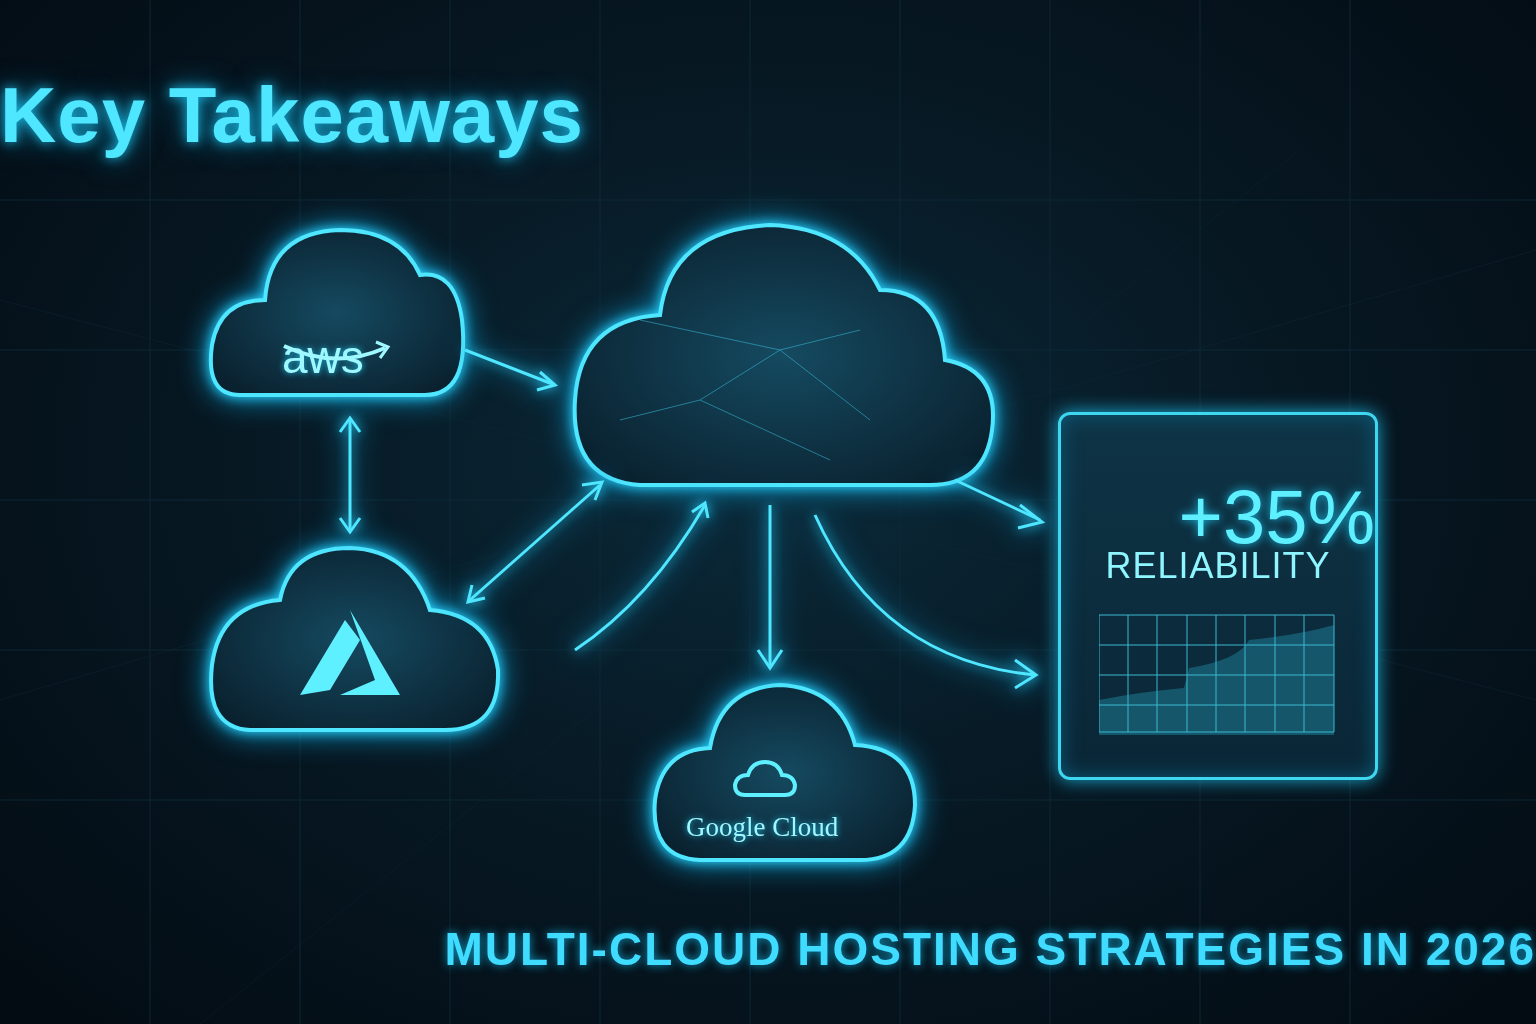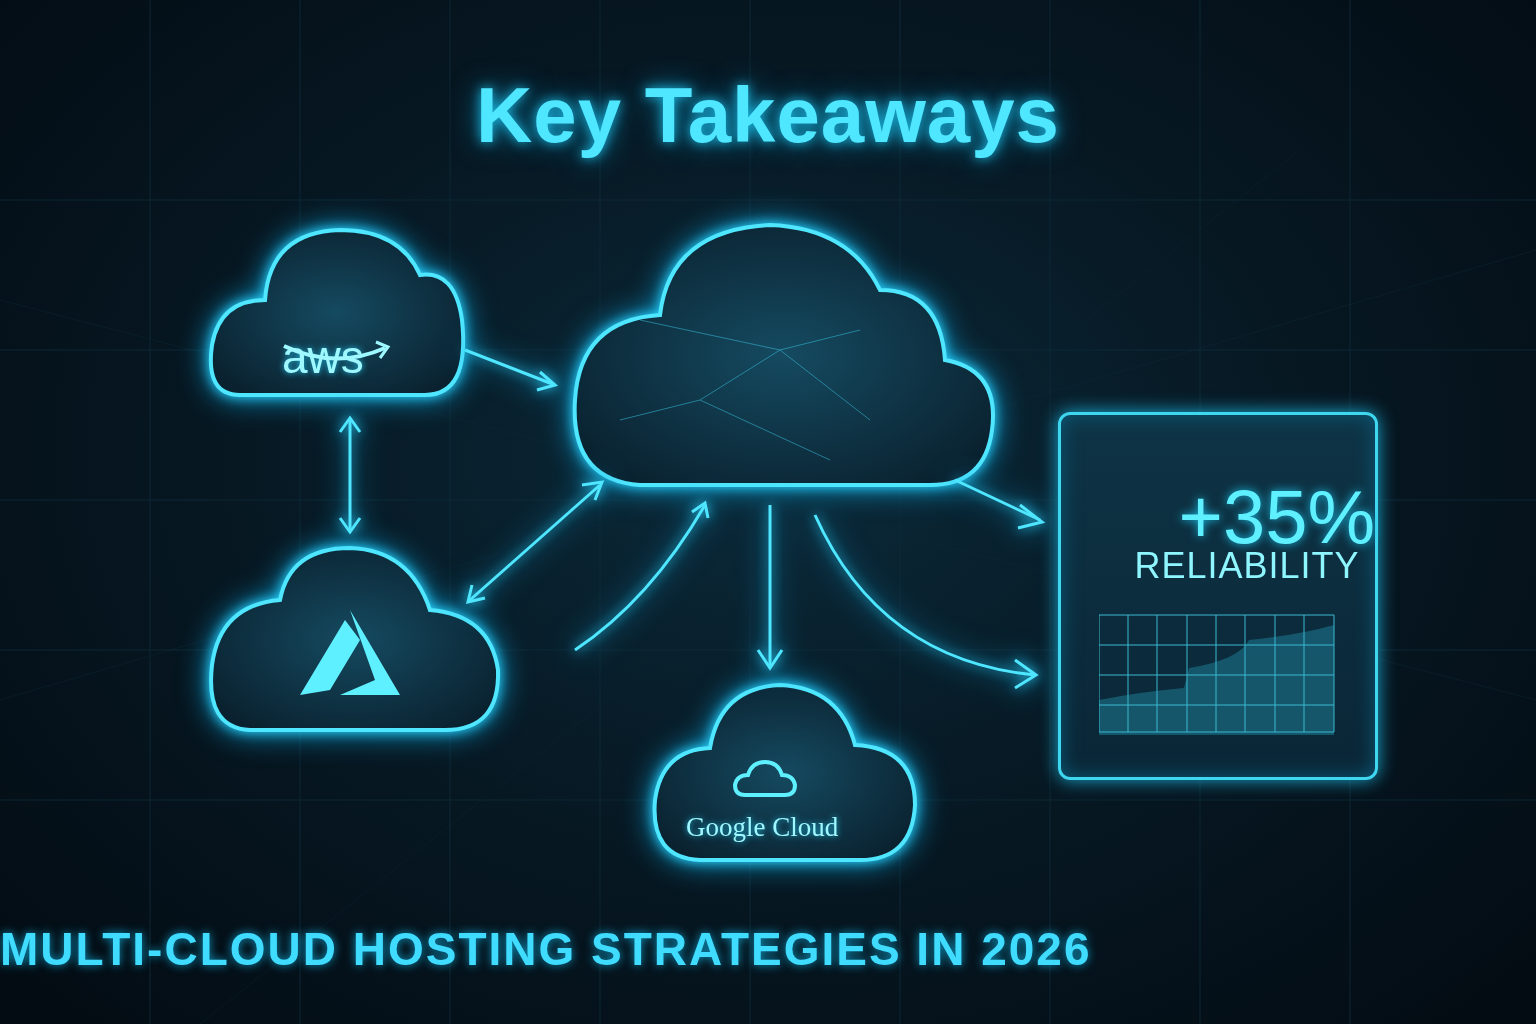--- a/index.html
+++ b/index.html
@@ -1,29 +1,29 @@
 <!DOCTYPE html>
 <html><head>
 <meta charset="utf-8">
 <style>
   html,body{margin:0;padding:0;background:#041019;}
   body{width:1536px;height:1024px;position:relative;overflow:hidden;
     background:radial-gradient(ellipse at 50% 45%, #0b2a3a 0%, #071924 45%, #030b12 100%);
     font-family:"Liberation Sans",sans-serif;color:#5ff0ff;}
   .grid{position:absolute;inset:0;}
-  .title{position:absolute;left:0;width:1536px;top:70px;text-align:center;font-size:78px;font-weight:bold;
+  .title{position:absolute;left:0;width:1536px;top:70px;font-size:78px;font-weight:bold;
     color:#4fe6ff;text-shadow:0 0 12px #1bb8e0,0 0 28px #0a7fa8;letter-spacing:1px;}
-  .subtitle{position:absolute;left:0;width:1536px;top:922px;text-align:left;font-size:46px;font-weight:bold;
+  .subtitle{position:absolute;left:0;width:1536px;top:922px;text-align:right;font-size:46px;font-weight:bold;
     color:#3fdcff;letter-spacing:2px;text-shadow:0 0 10px #0f9ac4;}
   svg.main{position:absolute;left:0;top:0;}
   .glow{filter:drop-shadow(0 0 6px #2ad4ff) drop-shadow(0 0 14px #0a90c0);}
   .panel{position:absolute;left:1058px;top:412px;width:314px;height:362px;border:3px solid #3fd6f0;border-radius:12px;
     background:linear-gradient(180deg,#0e3446 0%,#0a2636 100%);box-shadow:0 0 18px #1aa8d0, inset 0 0 20px #0a5a78;}
   .panel .stat{position:absolute;top:58px;left:0;width:100%;text-align:right;font-size:76px;color:#5ff0ff;text-shadow:0 0 10px #1bc0e8;}
-  .panel .label{position:absolute;top:130px;left:0;width:100%;text-align:center;font-size:36px;color:#8ff6ff;letter-spacing:1px;padding-left:29px;}
+  .panel .label{position:absolute;top:130px;left:0;width:100%;text-align:center;font-size:36px;color:#8ff6ff;letter-spacing:1px;}
   .logo-text{position:absolute;color:#9ff8ff;text-shadow:0 0 6px #20c8f0;}
 </style>
 </head>
 <body>
 
 <svg class="grid" width="1536" height="1024">
   <g stroke="#0f2c3a" stroke-width="1" opacity="0.8">
     <line x1="150" y1="0" x2="150" y2="1024"></line>
       <line x1="300" y1="0" x2="300" y2="1024"></line>
     <line x1="450" y1="0" x2="450" y2="1024"></line>

